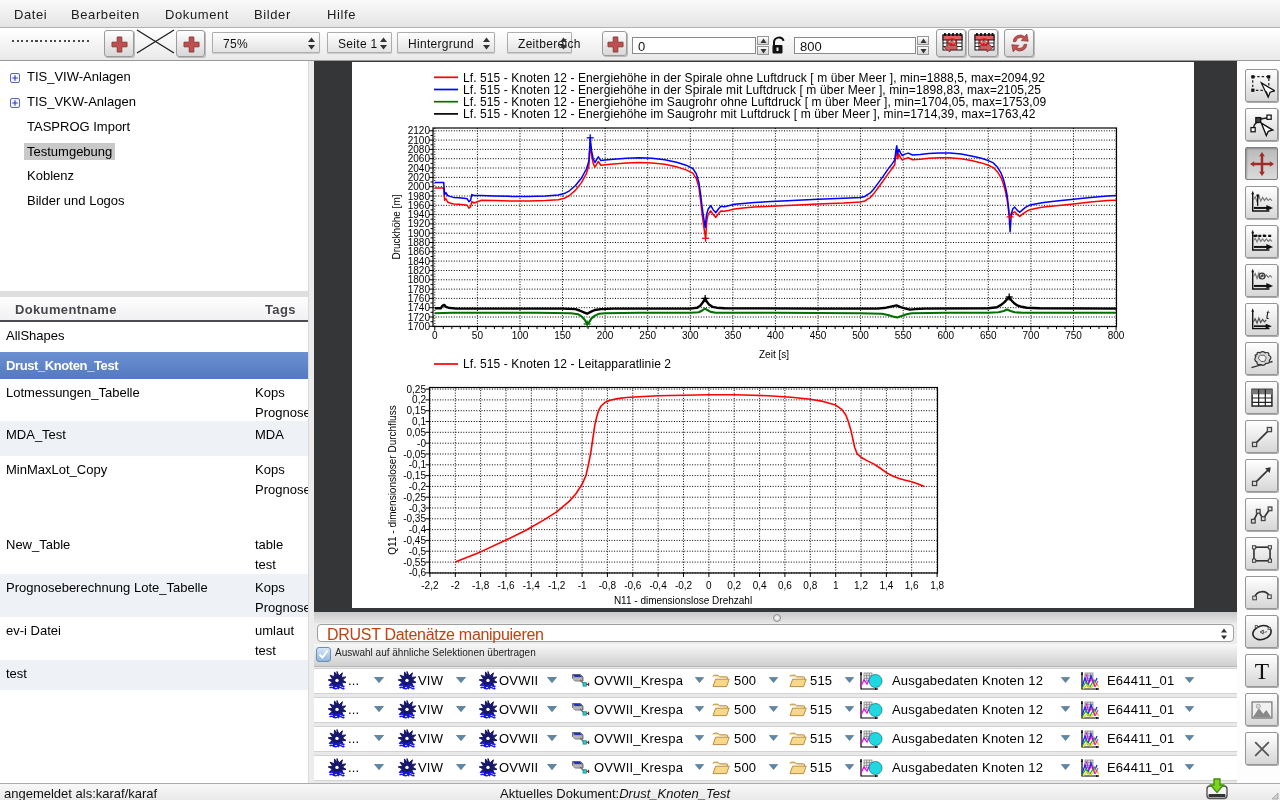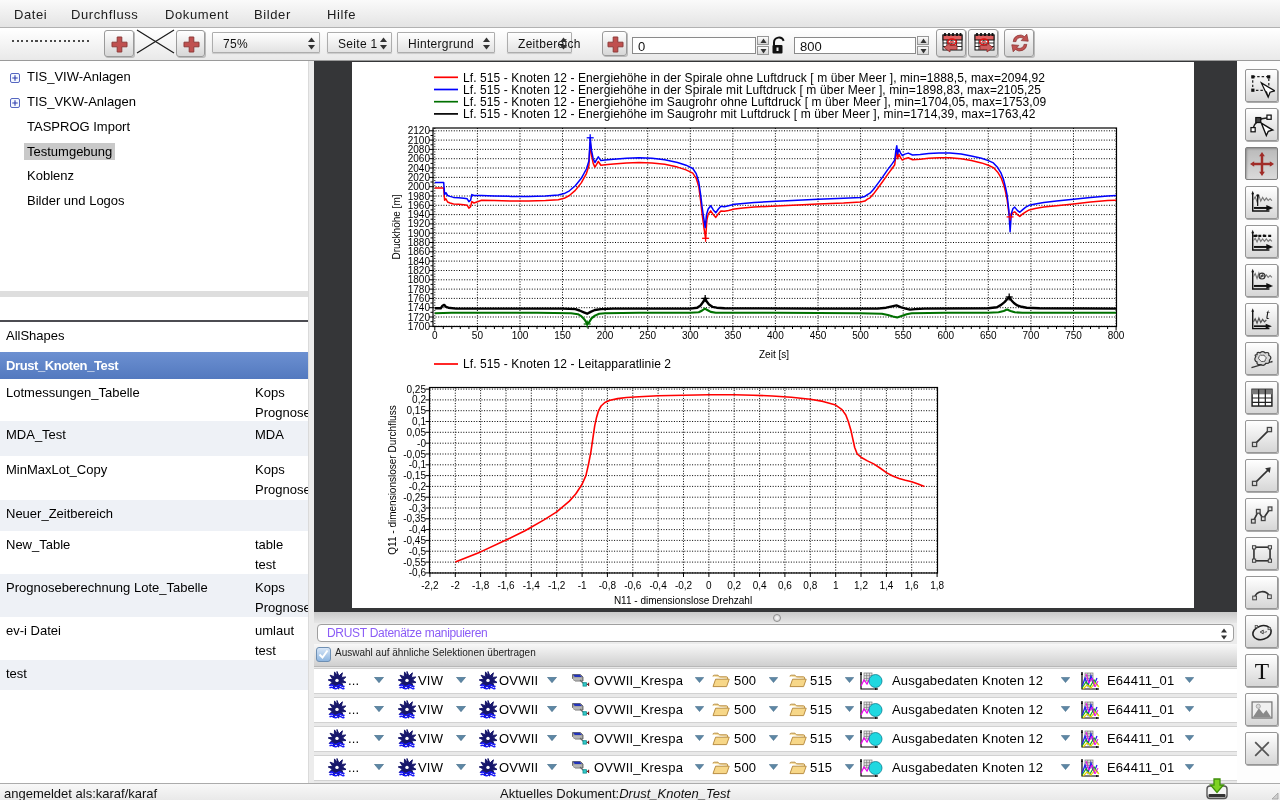--- a/index.html
+++ b/index.html
@@ -24,21 +24,21 @@
 .rtoolbar { position:absolute; left:1237px; top:61px; width:43px; height:722px; background:#fdfdfd; }
 .rbtn { position:absolute; left:8px; width:33px; height:33px; background:linear-gradient(#ffffff,#d6d6d6); border:1px solid #969696; border-radius:2px; box-shadow:1px 1px 0 #aaa; }
 .rbtn svg { position:absolute; left:3px; top:3px; width:26px; height:26px; }
 .rbtn.pressed { background:linear-gradient(#b9b9b9,#dadada); border-color:#7d7d7d; box-shadow:inset 1px 1px 2px rgba(0,0,0,0.25); }
 .hdr { position:absolute; left:0; top:236px; width:308px; height:25px; background:linear-gradient(#fdfdfd,#f0f0f2); }
 </style></head>
 <body>
 
 <div class="menubar">
 <span style="left:14px">Datei</span>
-<span style="left:71px">Durchfluss</span>
+<span style="left:71px">Bearbeiten</span>
 <span style="left:165px">Dokument</span>
 <span style="left:254px">Bilder</span>
 <span style="left:327px">Hilfe</span>
 </div>
 
 <div class="toolbar">
 <div style="position:absolute;left:12px;top:11px;width:78px;height:2px;background:repeating-linear-gradient(90deg,#4a4a4a 0 2px,transparent 2px 4.7px)"></div>
 <div class="tbtn" style="left:104px;top:1px;width:30px;height:27px">
 <svg width="17" height="17" viewBox="0 0 17 17" style="position:absolute;left:6px;top:5px">
 <path d="M6.2 1 L10.8 1 L10.8 6.2 L16 6.2 L16 10.8 L10.8 10.8 L10.8 16 L6.2 16 L6.2 10.8 L1 10.8 L1 6.2 L6.2 6.2 Z" fill="#c0504f" stroke="#8e3a39" stroke-width="1"></path>
@@ -149,43 +149,44 @@
 <svg style="position:absolute;left:10px;top:37px" width="10" height="10" viewBox="0 0 10 10">
 <rect x="0.5" y="0.5" width="9" height="9" rx="1.5" fill="#f4f8fe" stroke="#5566c0" stroke-width="1"></rect>
 <path d="M2.3 5 L7.7 5 M5 2.3 L5 7.7" stroke="#2d3cae" stroke-width="1.1"></path>
     </svg>
 <div style="position:absolute;left:27px;top:33px;white-space:nowrap">TIS_VKW-Anlagen</div>
 <div style="position:absolute;left:27px;top:58px;white-space:nowrap">TASPROG Import</div>
 <div style="position:absolute;left:27px;top:82px;background:#c9c9c9;padding:1px 3px;margin-left:-3px;white-space:nowrap">Testumgebung</div>
 <div style="position:absolute;left:27px;top:107px;white-space:nowrap">Koblenz</div>
 <div style="position:absolute;left:27px;top:132px;white-space:nowrap">Bilder und Logos</div>
 <div style="position:absolute;left:0;top:230px;width:314px;height:6px;background:#dedede"></div>
+<div class="hdr">
+<span style="position:absolute;left:15px;top:5px;font-weight:bold;font-size:13px;letter-spacing:0.35px;color:#45454d;text-shadow:0 1px 0 #fff">Dokumentname</span>
+<span style="position:absolute;left:265px;top:5px;font-weight:bold;font-size:13px;letter-spacing:0.35px;color:#45454d;text-shadow:0 1px 0 #fff">Tags</span>
+</div>
 <div style="position:absolute;left:0;top:259px;width:308px;height:2px;background:#4c4c52"></div>
 <div style="position:absolute;left:0;top:261px;width:308px;height:30px;background:#ffffff;">
       <div style="position:absolute;left:6px;top:6px;white-space:nowrap">AllShapes</div>
     </div>
 <div style="position:absolute;left:0;top:291px;width:308px;height:27px;background:linear-gradient(#6c90d1,#5379bf);">
       <div style="position:absolute;left:6px;top:6px;color:#fff;font-weight:bold;letter-spacing:-0.4px;white-space:nowrap">Drust_Knoten_Test</div>
     </div>
 <div style="position:absolute;left:0;top:318px;width:308px;height:42px;background:#ffffff;">
       <div style="position:absolute;left:6px;top:6px;white-space:nowrap">Lotmessungen_Tabelle</div>
       <div style="position:absolute;left:255px;top:6px;white-space:nowrap">Kops</div>
       <div style="position:absolute;left:255px;top:26px;white-space:nowrap">Prognose</div>
     </div>
 <div style="position:absolute;left:0;top:360px;width:308px;height:35px;background:#eef1f6;">
       <div style="position:absolute;left:6px;top:6px;white-space:nowrap">MDA_Test</div>
       <div style="position:absolute;left:255px;top:6px;white-space:nowrap">MDA</div>
     </div>
 <div style="position:absolute;left:0;top:395px;width:308px;height:44px;background:#ffffff;">
       <div style="position:absolute;left:6px;top:6px;white-space:nowrap">MinMaxLot_Copy</div>
       <div style="position:absolute;left:255px;top:6px;white-space:nowrap">Kops</div>
       <div style="position:absolute;left:255px;top:26px;white-space:nowrap">Prognose</div>
-    </div>
-<div style="position:absolute;left:0;top:439px;width:308px;height:31px;background:#eef1f6;">
-      <div style="position:absolute;left:6px;top:6px;white-space:nowrap">Neuer_Zeitbereich</div>
     </div>
 <div style="position:absolute;left:0;top:470px;width:308px;height:43px;background:#ffffff;padding-left:38px;">
       <div style="position:absolute;left:6px;top:6px;white-space:nowrap">New_Table</div>
       <div style="position:absolute;left:255px;top:6px;white-space:nowrap">table</div>
       <div style="position:absolute;left:255px;top:26px;white-space:nowrap">test</div>
     </div>
 <div style="position:absolute;left:0;top:513px;width:308px;height:43px;background:#eef1f6;">
       <div style="position:absolute;left:6px;top:6px;white-space:nowrap">Prognoseberechnung Lote_Tabelle</div>
       <div style="position:absolute;left:255px;top:6px;white-space:nowrap">Kops</div>
       <div style="position:absolute;left:255px;top:26px;white-space:nowrap">Prognose</div>
@@ -558,21 +559,21 @@
 <polyline points="103.3,500.1 128.6,489.9 154.0,478.0 173.0,468.7 192.0,457.9 204.7,449.9 217.4,439.1 223.7,432.0 230.1,422.2 233.9,413.6 236.4,402.8 238.9,389.8 240.8,376.8 242.7,363.9 244.6,355.2 246.5,348.7 249.1,344.0 252.9,340.5 258.0,338.3 265.6,336.6 274.4,335.5 287.1,334.7 306.1,333.8 331.5,333.2 356.9,332.8 382.2,332.8 401.2,333.2 420.3,334.0 439.3,335.3 458.3,337.3 471.0,339.4 483.7,343.1 490.0,347.6 493.8,353.0 496.3,359.5 498.9,368.2 500.8,376.8 502.7,385.5 505.2,392.0 509.0,395.2 515.4,398.9 521.7,401.9 528.0,406.0 534.4,410.6 540.7,414.0 547.1,416.4 553.4,418.3 559.7,419.8 566.1,422.0 572.4,424.4" fill="none" stroke="#f00" stroke-width="1.6" stroke-linejoin="round"></polyline>
 </svg>
 </div>
 </div>
 <div class="hscroll">
 <div style="position:absolute;left:459px;top:1.5px;width:8px;height:8px;border-radius:50%;background:radial-gradient(#fafafa,#c8c8c8);border:1px solid #8f8f8f"></div>
 </div>
 
 <div class="bpanel">
 <div style="position:absolute;left:3px;top:1px;width:917px;height:18px;background:#fff;border:1px solid #9f9f9f;border-radius:4px;">
-<span style="position:absolute;left:9px;top:1px;font-size:12px;letter-spacing:-0.3px;color:#8b5cf6">DRUST Datenätze manipuieren</span>
+<span style="position:absolute;left:9px;top:1px;font-size:16px;letter-spacing:-0.3px;color:#c2410c">DRUST Datenätze manipuieren</span>
 <svg width="8" height="12" viewBox="0 0 8 12" style="position:absolute;right:5px;top:3px">
         <path d="M4 0.5 L7 4.5 L1 4.5 Z" fill="#333"></path>
         <path d="M4 11.5 L7 7.5 L1 7.5 Z" fill="#333"></path>
       </svg>
 </div>
 </div>
 <div class="checkrow">
 <div style="position:absolute;left:2px;top:3px;width:15px;height:15px;background:linear-gradient(#d7e6f7,#8fb6e0);border:1px solid #6e8fb3;border-radius:3px">
 <svg width="13" height="13" viewBox="0 0 13 13" style="position:absolute;left:0;top:0">
         <path d="M2.5 6.5 L5.5 9.5 L10.5 2.5" stroke="#fff" stroke-width="2" fill="none"></path>

